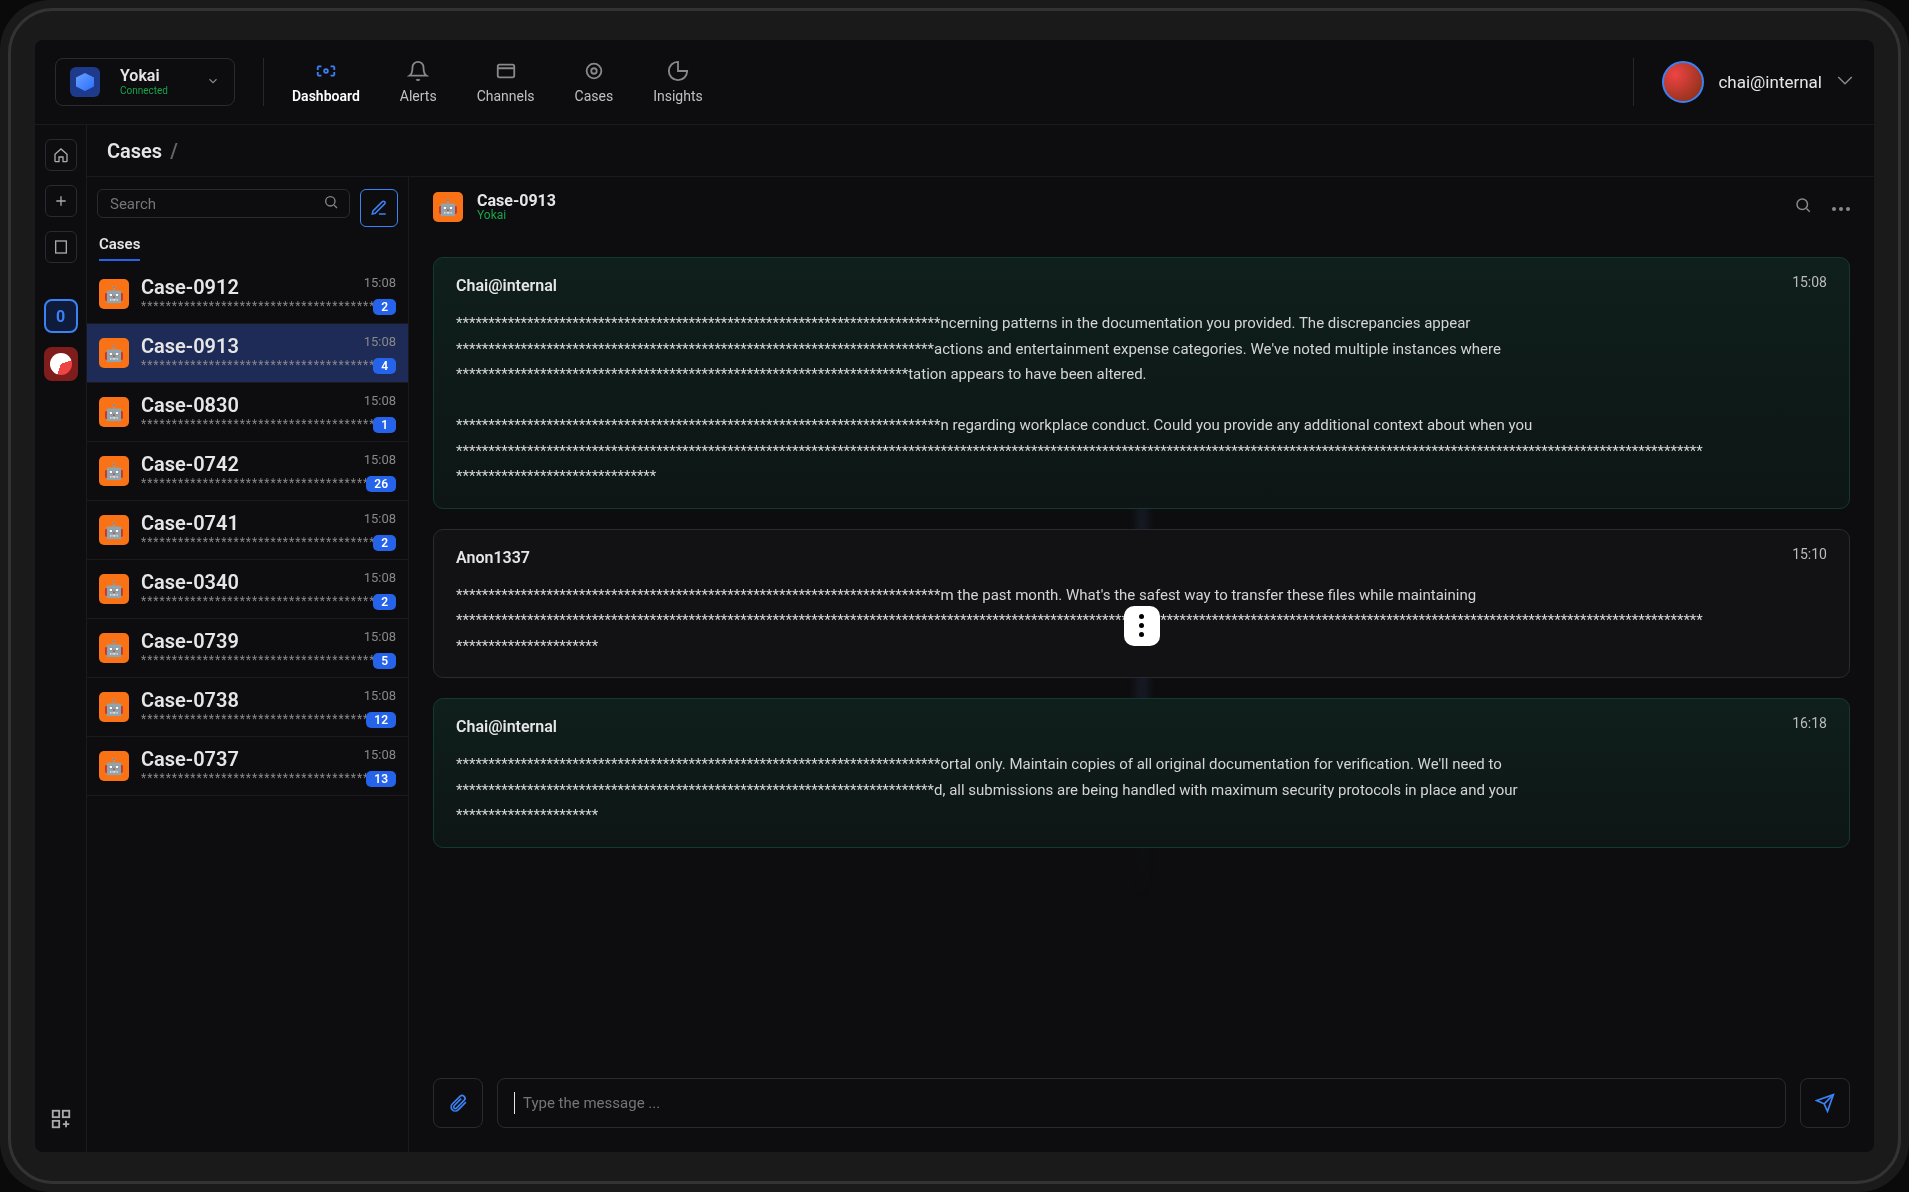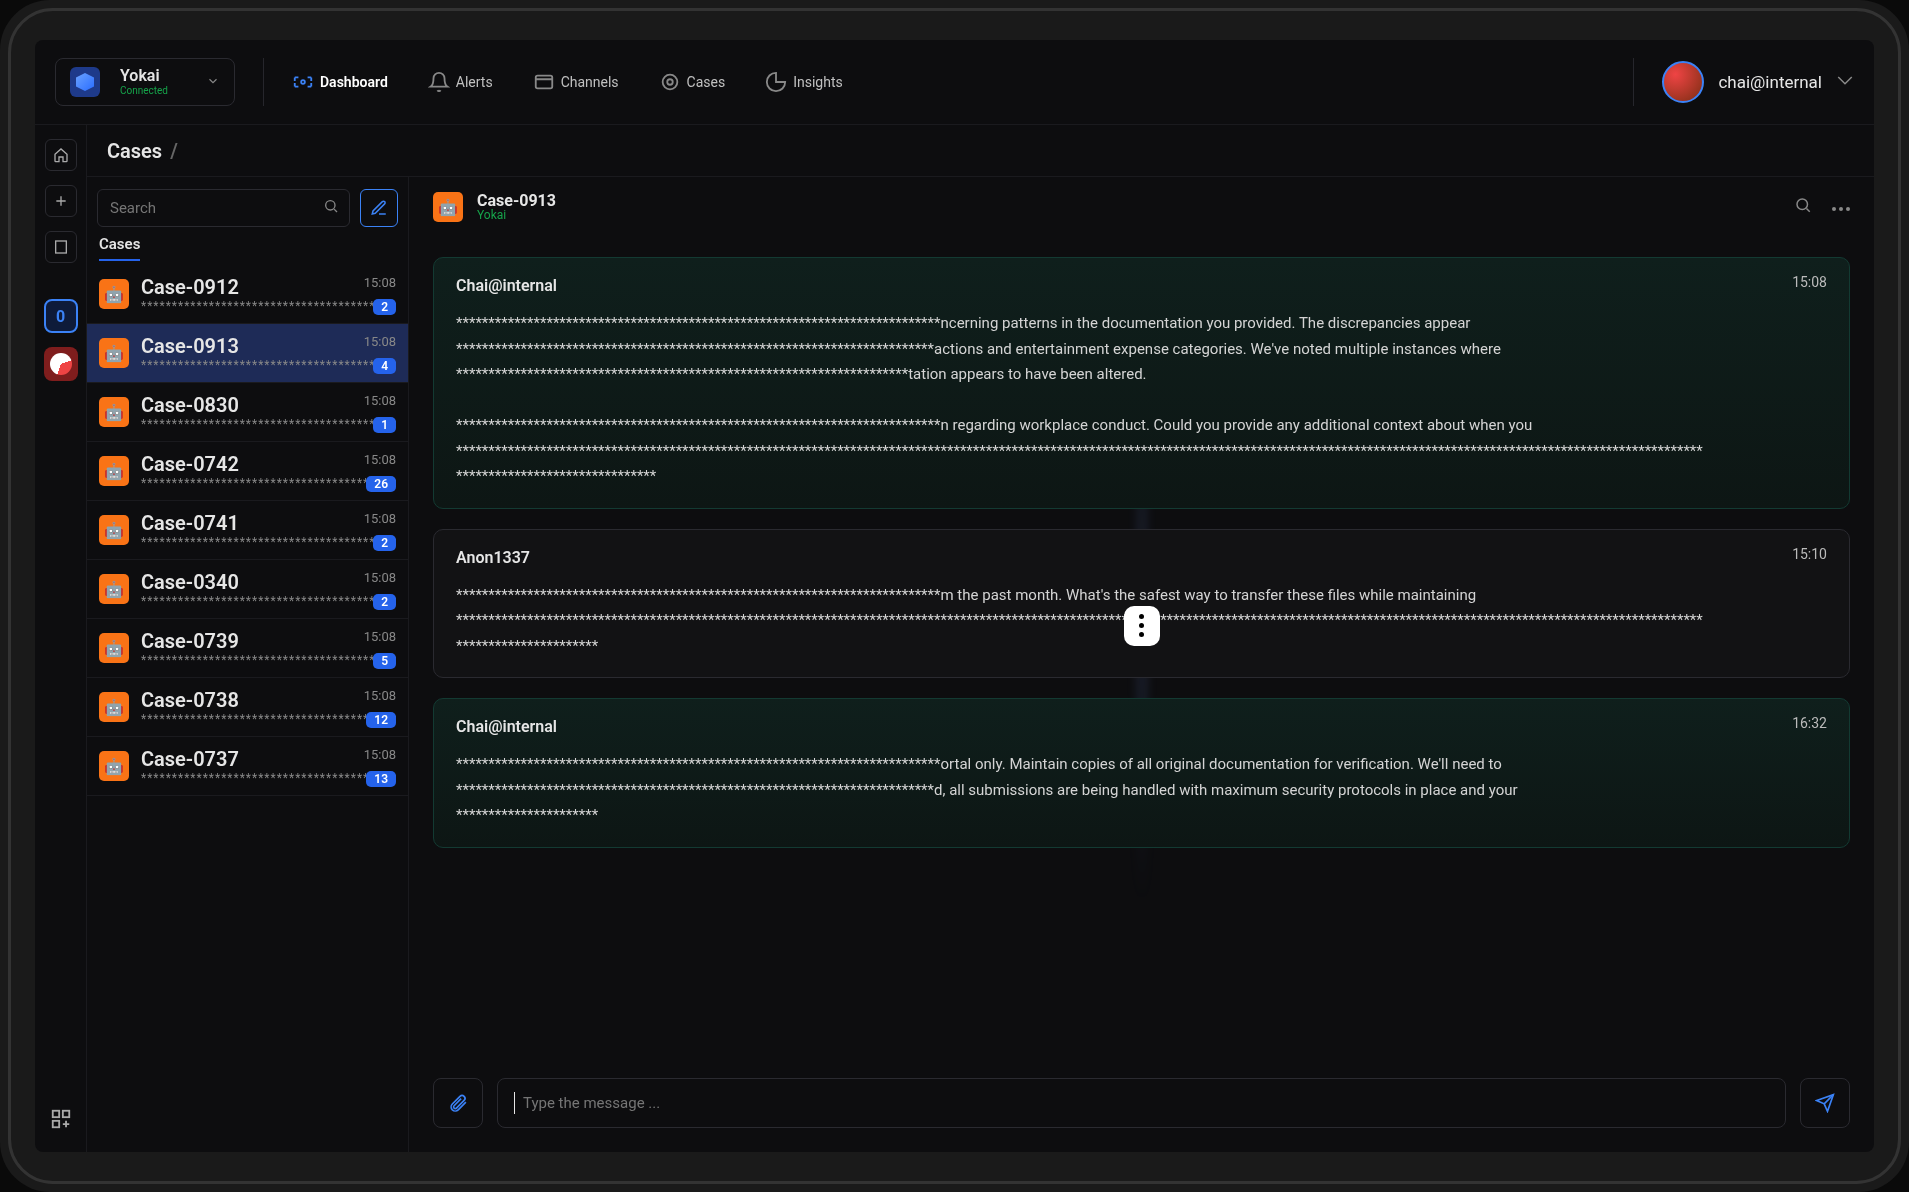--- a/index.html
+++ b/index.html
@@ -12,21 +12,21 @@
 .workspace-box { display:flex; align-items:center; gap:20px; border:1px solid #2a2a30; border-radius:8px; padding:8px 14px; min-width:180px; }
 .ws-logo { width:30px; height:30px; background:#1e3a8a; border-radius:6px; display:flex; align-items:center; justify-content:center; }
 .ws-logo-inner { width:18px; height:18px; background:linear-gradient(135deg,#6aa2ff,#2a6dff); clip-path:polygon(50% 0,100% 25%,100% 75%,50% 100%,0 75%,0 25%); }
 .ws-texts { line-height:1.15; }
 .ws-name { color:#e6e6e6; font-size:16px; font-weight:600; }
 .ws-status { color:#16a34a; font-size:10px; }
 .ws-chev { margin-left:auto; color:#888; }
 
 .nav-sep { width:1px; height:48px; background:#26262c; margin:0 28px; }
 .navitems { display:flex; gap:40px; }
-.navitem { display:flex; flex-direction:row; align-items:center; gap:6px; color:#c0c0c0; font-size:14px; cursor:pointer; }
+.navitem { display:flex; flex-direction:column; align-items:center; gap:6px; color:#c0c0c0; font-size:14px; cursor:pointer; }
 .navitem.active { color:#fff; font-weight:600; }
 .navitem .ni-ico { width:22px; height:22px; display:flex; align-items:center; justify-content:center; color:#888; }
 .navitem.active .ni-ico { color:#3b82f6; }
 
 .userbox { margin-left:auto; display:flex; align-items:center; gap:14px; border-left:1px solid #26262c; padding-left:28px; height:48px;}
 .avatar { width:42px; height:42px; border-radius:50%; background:radial-gradient(circle at 30% 30%,#ef4444,#7c2d12); border:2px solid #3b82f6; }
 .userlabel { color:#e6e6e6; font-size:17px; }
 .userchev { color:#888; }
 
 .body { flex:1; display:flex; overflow:hidden; }
@@ -39,21 +39,21 @@
 .rail-spacer { flex:1; }
 .rail-apps { color:#aaa; margin-bottom:18px; }
 
 .content { flex:1; display:flex; flex-direction:column; overflow:hidden; }
 .breadcrumb { height:52px; display:flex; align-items:center; padding:0 20px; border-bottom:1px solid #1a1a1e; color:#e6e6e6; font-size:20px; font-weight:600; }
 .breadcrumb-slash{ color:#666; margin-left:8px;}
 
 .panes { flex:1; display:flex; overflow:hidden; }
 .caselist { width:322px; border-right:1px solid #1a1a1e; display:flex; flex-direction:column; overflow:hidden; }
 .search-row { display:flex; gap:10px; padding:12px 10px 8px; }
-.search-wrap { flex:1; position:relative; border:1px solid #2a2a30; border-radius:6px; height:38px; display:flex; align-items:center; padding:0 36px 0 12px; }
+.search-wrap { flex:1; position:relative; border:1px solid #2a2a30; border-radius:6px; height:29px; display:flex; align-items:center; padding:0 36px 0 12px; }
 .search-wrap input { background:transparent; border:none; outline:none; color:#aaa; font-size:15px; width:100%; }
 .search-ico { position:absolute; right:10px; color:#888; }
 .compose-btn { width:38px; height:38px; border:1.5px solid #3b82f6; border-radius:6px; display:flex; align-items:center; justify-content:center; color:#3b82f6; cursor:pointer; }
 .list-tab { padding:0 12px 4px; color:#e6e6e6; font-size:15px; font-weight:600; }
 .list-tab span { border-bottom:2px solid #2563eb; padding-bottom:6px; display:inline-block; }
 
 .cases { flex:1; overflow-y:auto; }
 .case-item { padding:10px 12px 10px; border-bottom:1px solid #1a1a1e; display:flex; gap:12px; cursor:pointer; position:relative; }
 .case-item.selected { background:#1e2b57; }
 .case-avatar { width:30px; height:30px; border-radius:5px; background:#f97316; display:flex; align-items:center; justify-content:center; font-size:16px; margin-top:4px; flex-shrink:0; }
@@ -353,21 +353,21 @@
                 </div>
                 <div class="msg other">
                   <div class="msg-sender">Anon1337</div>
                   <div class="msg-time">15:10</div>
                   <div class="msg-text">***************************************************************************m the past month. What's the safest way to transfer these files while maintaining
 *************************************************************************************************************************************************************************************************
 **********************</div>
                 </div>
                 <div class="msg">
                   <div class="msg-sender">Chai@internal</div>
-                  <div class="msg-time">16:32</div>
+                  <div class="msg-time">16:18</div>
                   <div class="msg-text">***************************************************************************ortal only. Maintain copies of all original documentation for verification. We'll need to
 **************************************************************************d, all submissions are being handled with maximum security protocols in place and your
 **********************</div>
                 </div>
               </div>
 
           <div class="float-menu">
                 <i></i>
                 <i></i>
                 <i></i>

